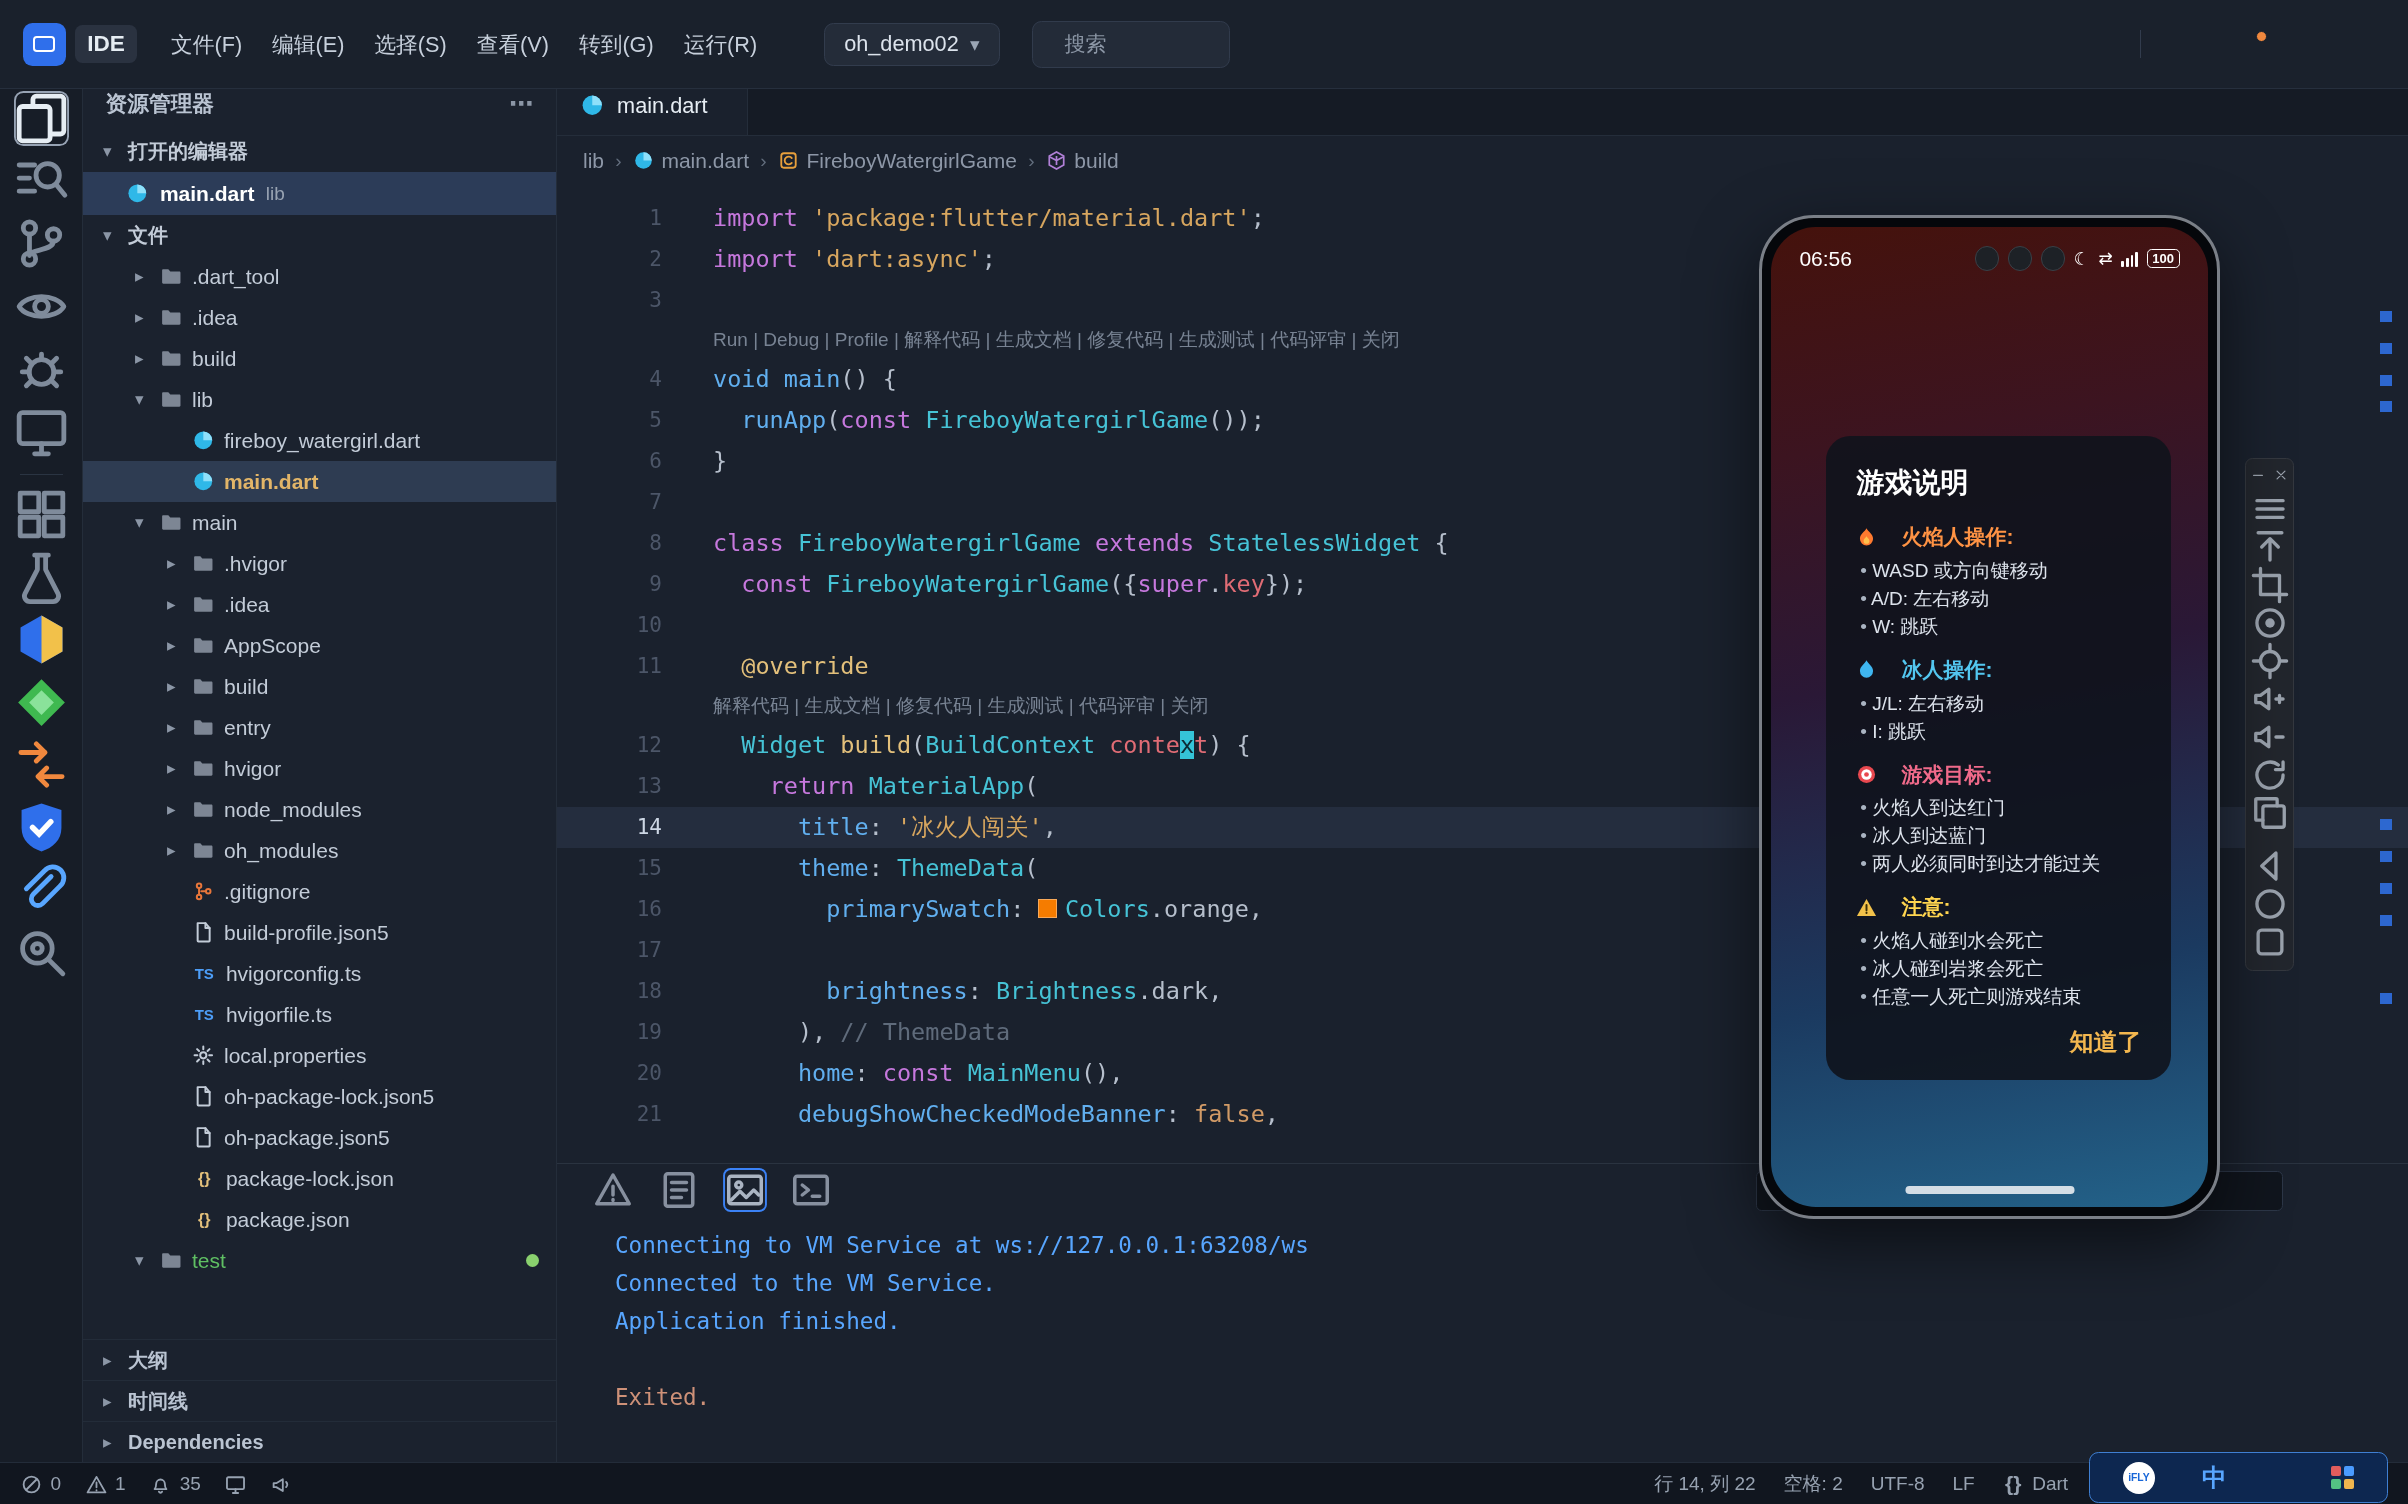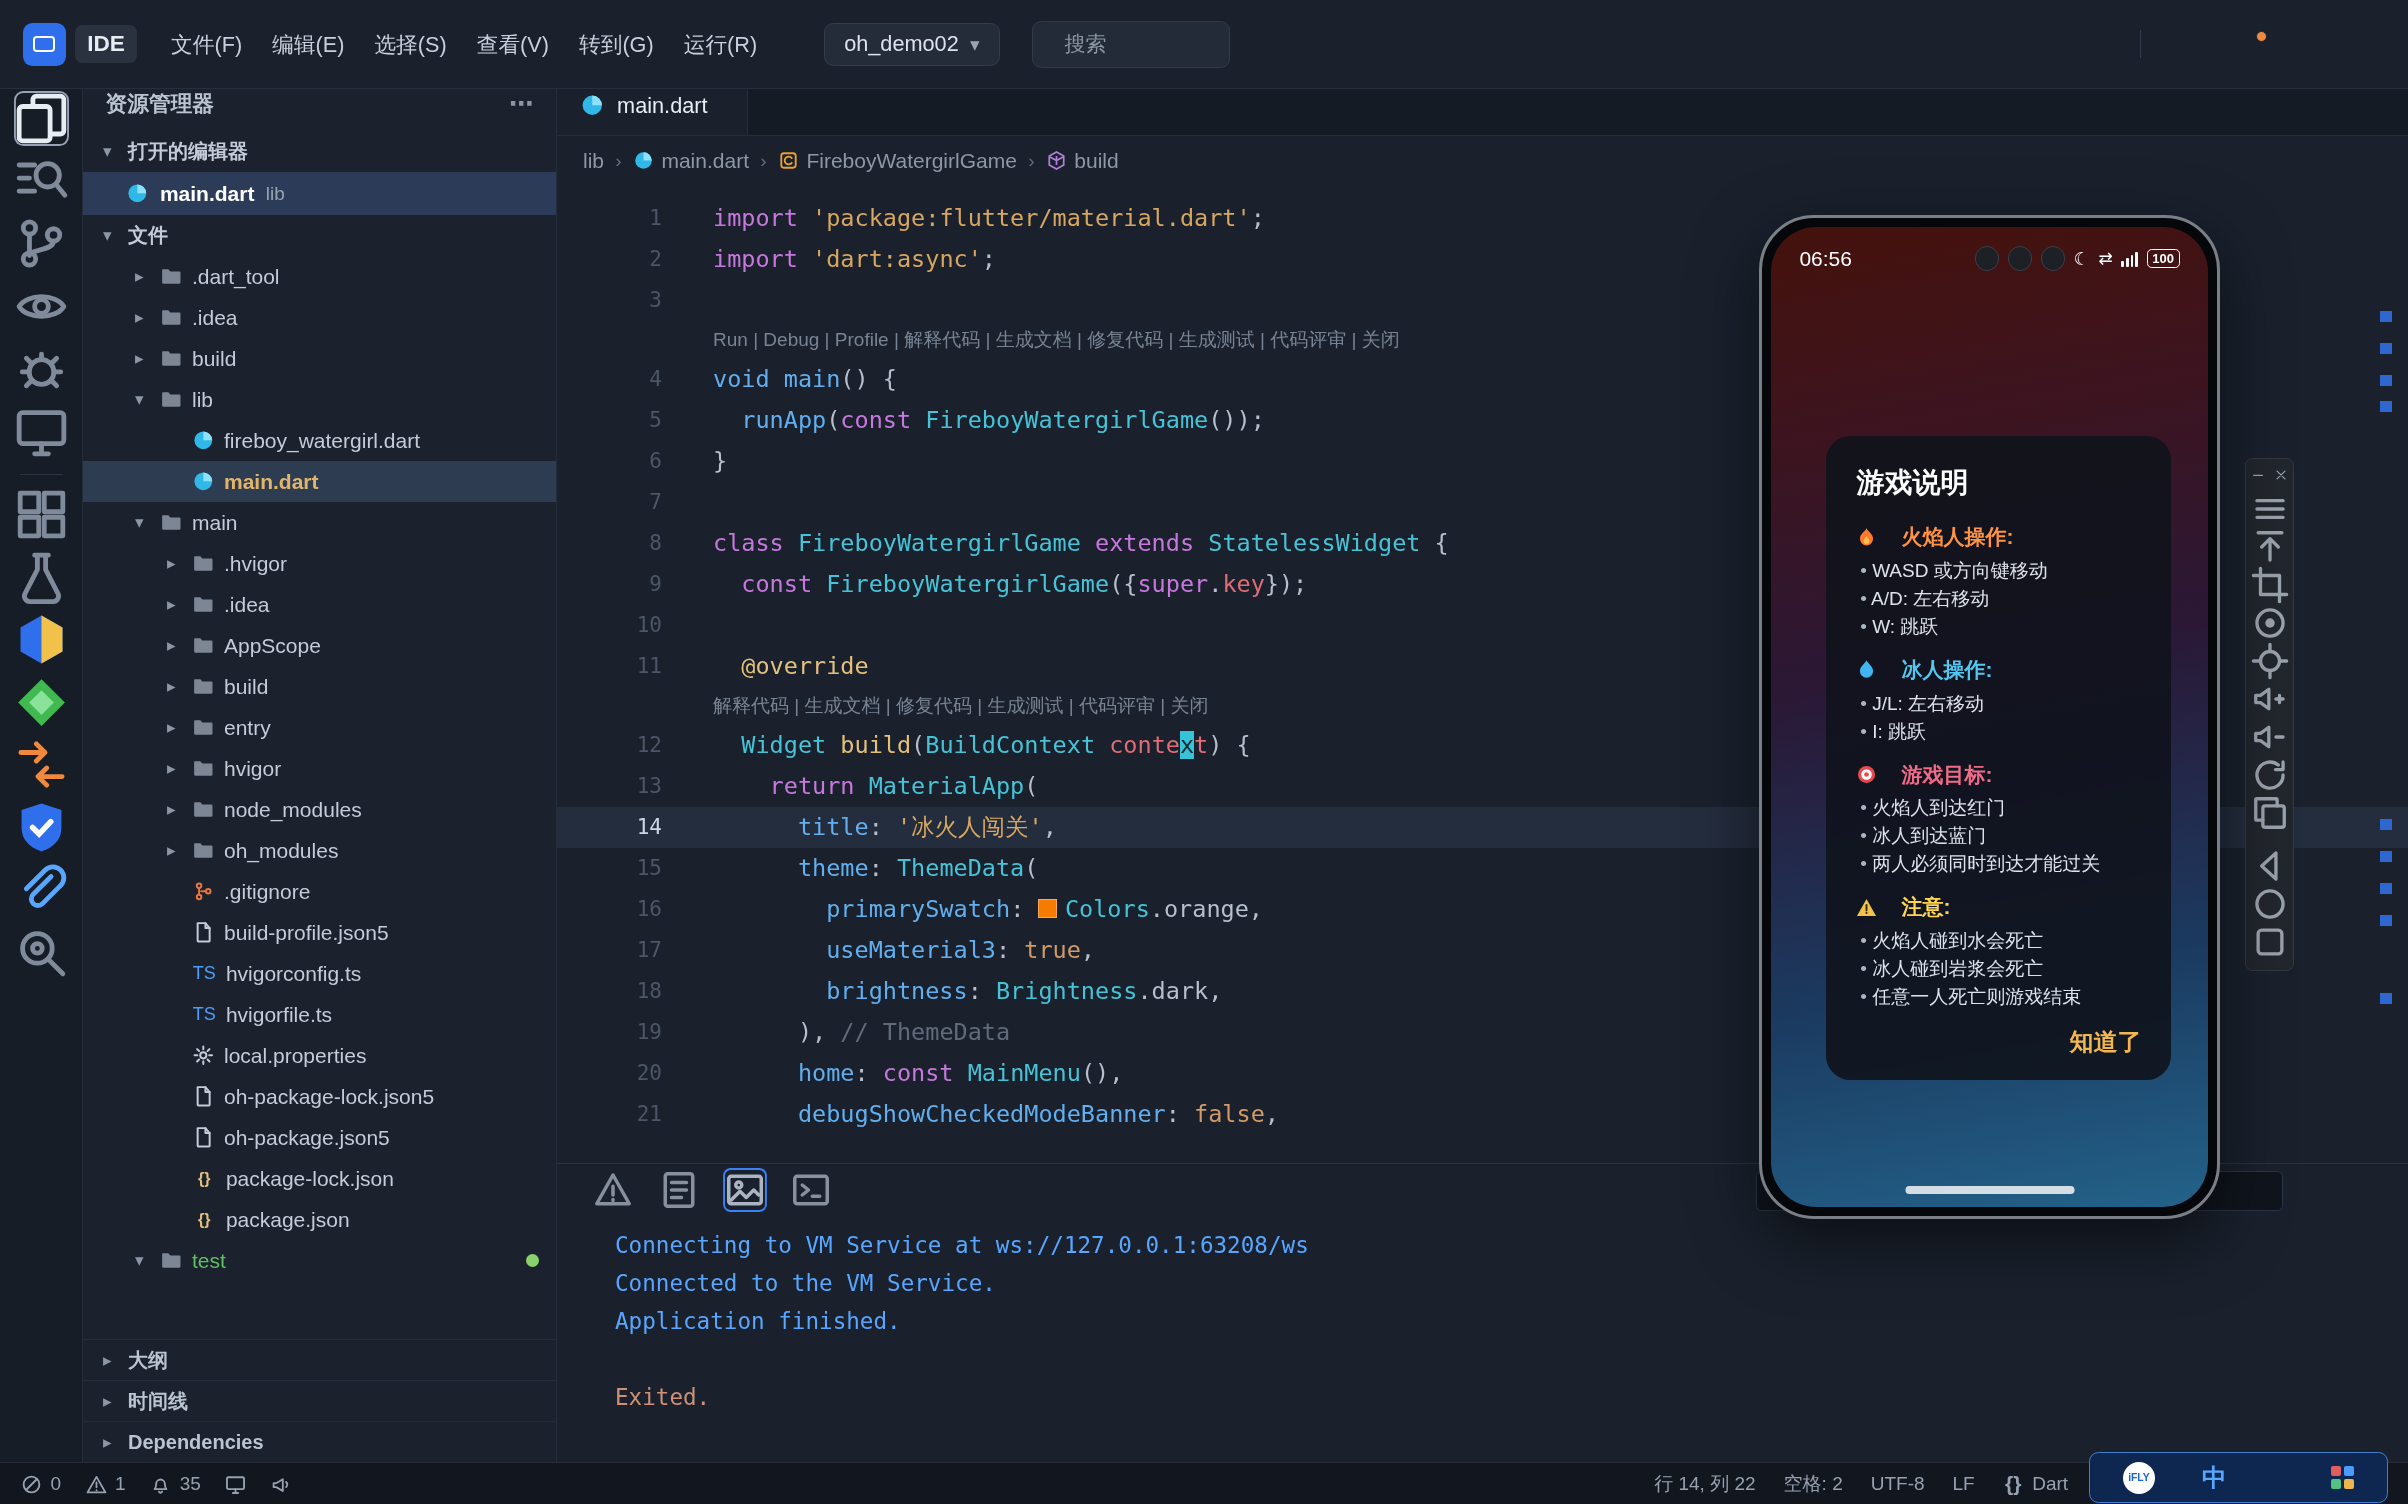--- a/index.html
+++ b/index.html
@@ -43,21 +43,21 @@
   .oe-row .fname{color:#fff;font-weight:600}
   .oe-row .fdet{color:#98a3b2;font-size:19px}
   .oe-close{margin-left:auto;font-size:19px;color:#c6cfdb}
   .trow{height:41px;display:flex;align-items:center;gap:9.4px;padding-right:17px}
   .trow .ic{font-size:22.6px}
   .trow .lbl{white-space:nowrap}
   .trow.selected{background:#2e3c52}
   .trow.selected .lbl{color:#e2b568;font-weight:600}
   .trow.green .lbl{color:#5fbf63}
   .gdot{width:13px;height:13px;border-radius:50%;background:#8ad16e;margin-left:auto}
-  .ts-ic{color:#4d9ef8;font-size:18px;font-weight:400;width:24.5px;text-align:center}
+  .ts-ic{color:#4d9ef8;font-size:15px;font-weight:700;width:24.5px;text-align:center}
   .json-ic{color:#e3c07b;font-size:16px;font-weight:700;width:24.5px;text-align:center}
   .sb-bottom{position:absolute;left:0;right:0;bottom:0}
   .sb-bot-row{height:41px;border-top:0.9px solid #232c39;display:flex;align-items:center;gap:9.4px;padding:0 13px;font-weight:700;font-size:20px;color:#bac4d2}
 
   
   .main{position:absolute;left:557px;top:76px;right:0;bottom:43px;background:#1a212d;display:flex;flex-direction:column;z-index:1}
   .tabbar{height:60px;background:#151b25;border-bottom:0.9px solid #242d3a;display:flex;align-items:stretch}
   .tab{display:flex;align-items:center;gap:13px;padding:0 22.6px;background:#1a212d;color:#e6edf3;font-size:21.7px;border-right:0.9px solid #242d3a}
   .tab .ic{font-size:24.5px}
   .tab-close{color:#9aa5b4;font-size:19px;margin-left:3.8px}
@@ -734,21 +734,20 @@
         <div class="crow">
           <span class="gut">15</span>
           <span class="ctext"><span class="tk-pl">      </span><span class="tk-prop">theme</span><span class="tk-pl">: </span><span class="tk-ty">ThemeData</span><span class="tk-pl">(</span></span>
         </div>
         <div class="crow">
           <span class="gut">16</span>
           <span class="ctext"><span class="tk-pl">        </span><span class="tk-prop">primarySwatch</span><span class="tk-pl">: </span><span class="swatch" style="background: rgb(245, 124, 0);"></span><span class="tk-ty">Colors</span><span class="tk-pl">.orange</span><span class="tk-pl">,</span></span>
         </div>
         <div class="crow">
           <span class="gut">17</span>
-          <span class="ctext"><span class="tk-pl">        </span><span class="tk-prop">useMaterial3</span><span class="tk-pl">: </span><span class="tk-bool">true</span><span class="tk-pl">,</span></span>
         </div>
         <div class="crow">
           <span class="gut">18</span>
           <span class="ctext"><span class="tk-pl">        </span><span class="tk-prop">brightness</span><span class="tk-pl">: </span><span class="tk-ty">Brightness</span><span class="tk-pl">.dark</span><span class="tk-pl">,</span></span>
         </div>
         <div class="crow">
           <span class="gut">19</span>
           <span class="ctext"><span class="tk-pl">      ), </span><span class="tk-cm">// ThemeData</span></span>
         </div>
         <div class="crow">

